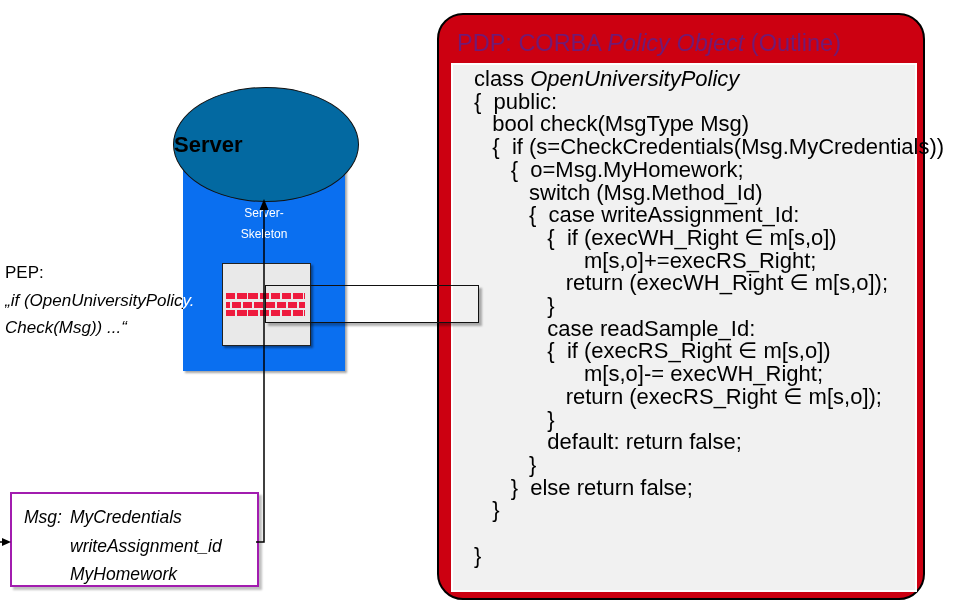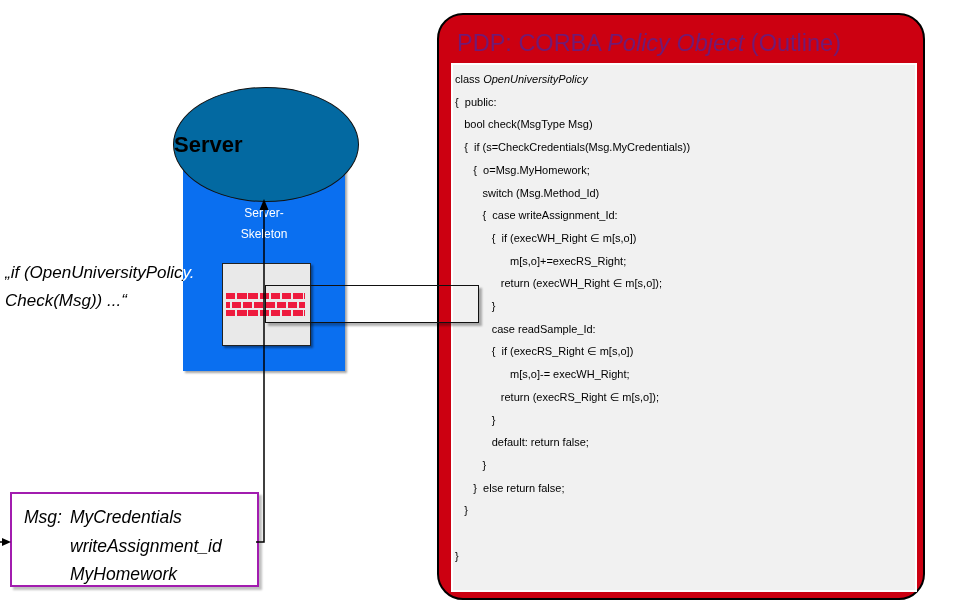--- a/index.html
+++ b/index.html
@@ -60,21 +60,21 @@
     box-sizing:border-box;z-index:1;
   }
   .pdp-title{
     position:absolute;left:457px;top:30px;z-index:2;
     color:#701a75;font-size:23.5px;white-space:nowrap;
   }
   .pdp-code-panel{
     position:absolute;left:451px;top:63px;width:466px;height:529px;
     background:#f1f1f1;border:2px solid #fff;box-sizing:border-box;z-index:2;
   }
-  .pdp-code{padding:3px 0 0 2px;font-size:11px;line-height:22.7px;color:#000;}
+  .pdp-code{padding:3px 0 0 21px;font-size:22px;line-height:22.7px;color:#000;}
   .code-line{white-space:pre;}
   .seg-n{font-style:normal;color:#000;}
   .seg-i{font-style:italic;color:#000;}
   .seg-b{color:#000000;}
   .ti{font-style:italic;}
   .tn{font-style:normal;}
   
   .arrows{position:absolute;left:0;top:0;z-index:6;pointer-events:none;}
 </style>
 </head>
@@ -117,20 +117,21 @@
         <div class="brick" style="left: 44.8px; top: 17.2px; background: rgb(238, 27, 62);"></div>
         <div class="brick" style="left: 56px; top: 17.2px; background: rgb(238, 27, 62);"></div>
         <div class="brick" style="left: 67.2px; top: 17.2px; background: rgb(238, 27, 62);"></div>
         <div class="brick" style="left: 78.4px; top: 17.2px; background: rgb(238, 27, 62);"></div>
       </div>
   </div>
 
   <div class="connector-rect"></div>
 
   <div class="pep">
+    <div class="pep-l1">PEP:</div>
     <div class="pep-l2-wrap">
       <div class="pep-l2-black">„if (OpenUniversityPolicy.</div>
       <div class="pep-l2-clip">
         <div class="pep-l2-white">„if (OpenUniversityPolicy.</div>
       </div>
     </div>
     <div class="pep-l3">Check(Msg)) ...“</div>
   </div>
 
   <div class="msg-box">

